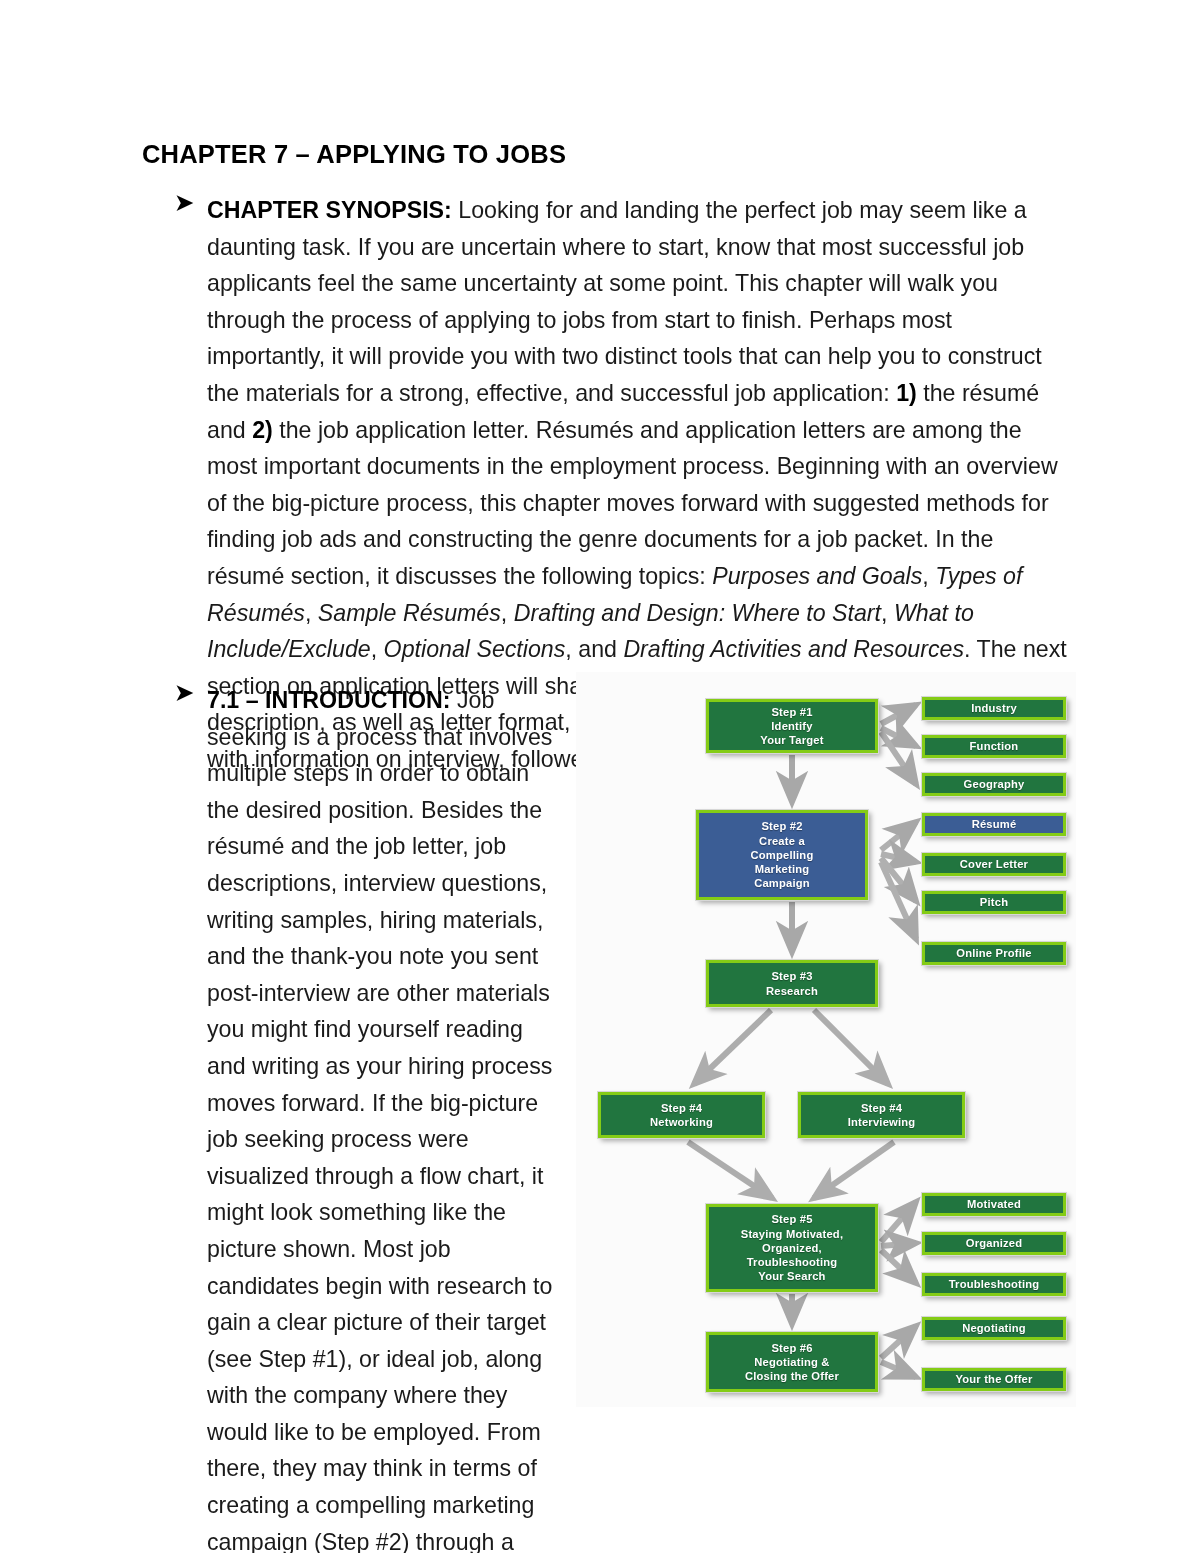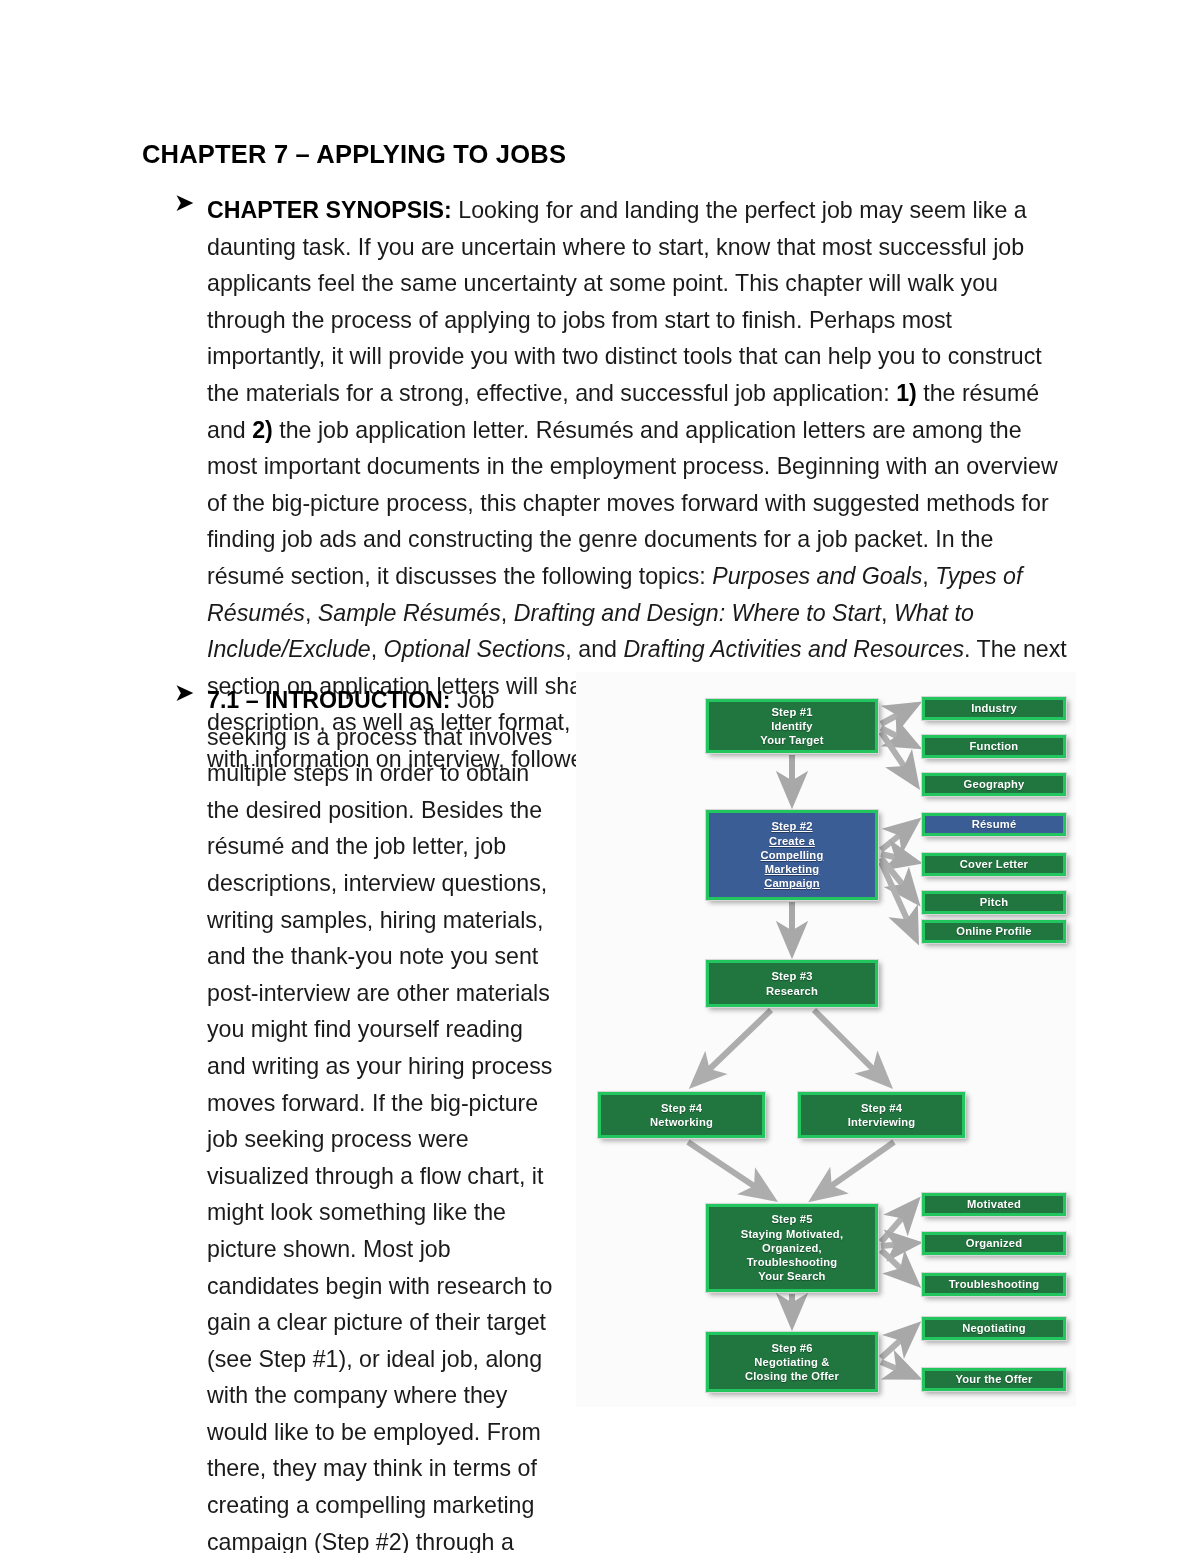--- a/index.html
+++ b/index.html
@@ -81,56 +81,56 @@
     top: 672px;
     width: 500px;
     height: 735px;
     background: #fbfbfb;
   }
 
   .node {
     position: absolute;
     box-sizing: border-box;
     background: #21753f;
-    border: 3px solid #22c55e;
+    border: 3px solid #84cc16;
     outline: 1px solid #d7d7d7;
     box-shadow: 3px 3px 5px rgba(0,0,0,0.33);
     color: #ffffff;
     font-weight: bold;
     display: flex;
     align-items: center;
     justify-content: center;
     text-align: center;
     line-height: 1.28;
     letter-spacing: 0.2px;
     text-shadow: 0 1px 1px rgba(0,0,0,0.35);
   }
   .node.blue { background: #3b5d95; }
   .node .ml { white-space: pre-line; }
 
   .main-node { font-size: 11.2px; }
   .sub-node  { font-size: 11.2px; }
 
   
   #node-step1 { left: 130px; top: 27px;  width: 172px; height: 54px; }
-  #node-step2 { left: 130px; top: 138px; width: 172px; height: 90px; text-decoration: underline; }
+  #node-step2 { left: 120px; top: 138px; width: 172px; height: 90px; }
   #node-step3 { left: 130px; top: 288px; width: 172px; height: 47px; }
   #node-step4a { left: 22px;  top: 420px; width: 167px; height: 46px; }
   #node-step4b { left: 222px; top: 420px; width: 167px; height: 46px; }
   #node-step5 { left: 130px; top: 532px; width: 172px; height: 88px; }
   #node-step6 { left: 130px; top: 660px; width: 172px; height: 60px; }
 
   
   #node-industry   { left: 346px; top: 25px;  width: 144px; height: 23px; }
   #node-function   { left: 346px; top: 63px;  width: 144px; height: 23px; }
   #node-geography  { left: 346px; top: 101px; width: 144px; height: 23px; }
   #node-resume     { left: 346px; top: 141px; width: 144px; height: 23px; }
   #node-coverletter{ left: 346px; top: 181px; width: 144px; height: 23px; }
   #node-pitch      { left: 346px; top: 219px; width: 144px; height: 23px; }
-  #node-onlineprof { left: 346px; top: 248px; width: 144px; height: 23px; }
+  #node-onlineprof { left: 346px; top: 270px; width: 144px; height: 23px; }
   #node-motivated  { left: 346px; top: 521px; width: 144px; height: 23px; }
   #node-organized  { left: 346px; top: 560px; width: 144px; height: 23px; }
   #node-troublesh  { left: 346px; top: 601px; width: 144px; height: 23px; }
   #node-negotiating{ left: 346px; top: 645px; width: 144px; height: 23px; }
   #node-closeoffer { left: 346px; top: 696px; width: 144px; height: 23px; }
 
   .arrow-layer {
     position: absolute;
     left: 0; top: 0;
     width: 500px; height: 735px;

